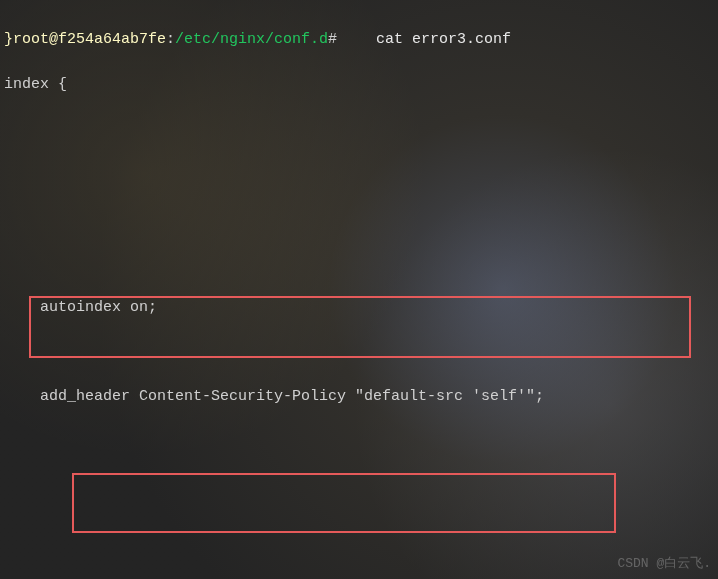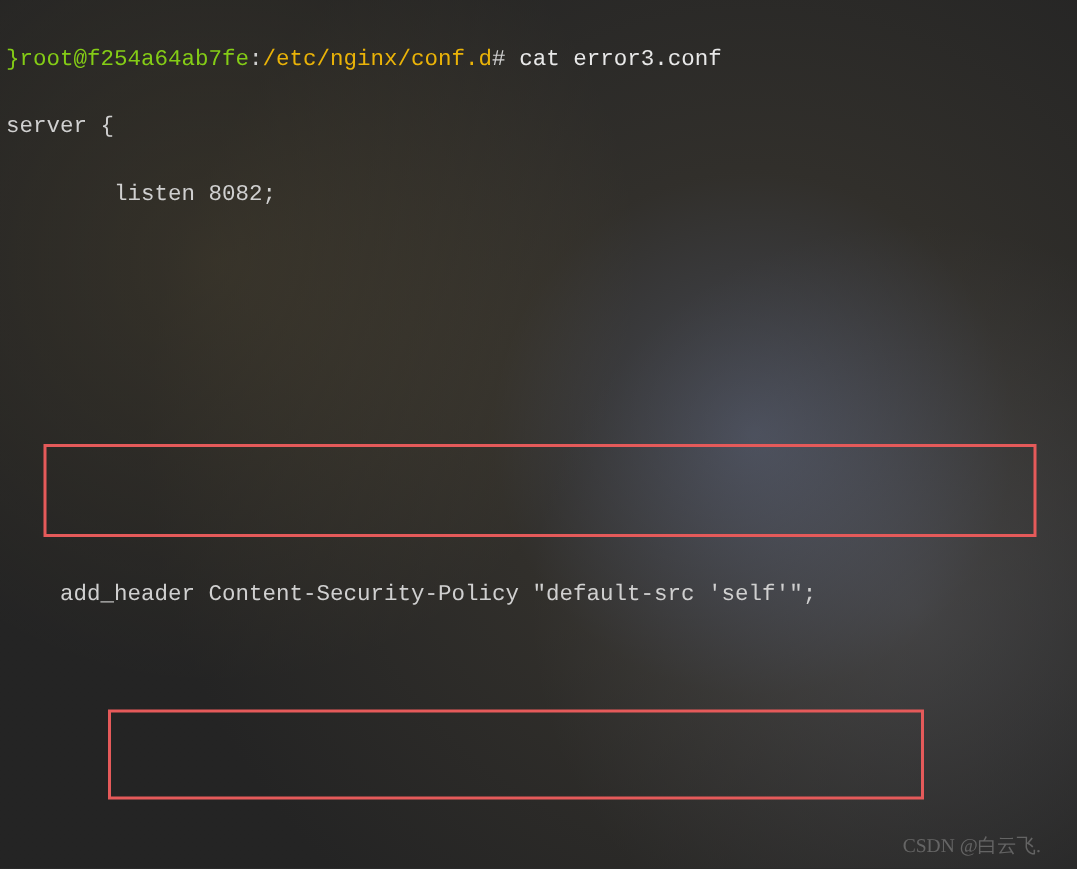--- a/index.html
+++ b/index.html
@@ -29,27 +29,28 @@
                   radial-gradient(circle at 85% 70%, rgba(140,150,180,0.3) 0%, transparent 35%);
       z-index: 0;
     }
     .terminal {
       position: relative;
       z-index: 1;
       padding: 6px 4px;
       white-space: pre;
     }
     .prompt-user {
-      color: #84cc16;
+      color: #fef9c3;
     }
     .prompt-path {
-      color: #eab308;
+      color: #22c55e;
     }
     .command {
       color: #e8e8e8;
+      margin-left: 30px;
     }
     .line {
       display: block;
       min-height: 22px;
     }
     .highlight-box-1 {
       position: absolute;
       border: 2px solid #e55a5a;
       left: 29px;
       top: 296px;
@@ -63,41 +64,41 @@
       border: 2px solid #e55a5a;
       left: 72px;
       top: 473px;
       width: 544px;
       height: 60px;
       z-index: 2;
       pointer-events: none;
     }
     .watermark {
       position: absolute;
-      right: 24px;
+      right: 7px;
       bottom: 6px;
       color: rgba(200,200,200,0.35);
       font-size: 13px;
-      font-family: Liberation Serif, serif;
+      font-family: Liberation Mono, monospace;
       z-index: 3;
     }
   </style>
 </head>
 <body>
 
 <div class="bg-overlay"></div>
 
 <div class="terminal">
 <span class="line"><span class="prompt-user">}root@f254a64ab7fe</span><span>:</span><span class="prompt-path">/etc/nginx/conf.d</span><span># </span><span class="command">cat error3.conf</span></span>
-<span class="line">server {</span>
-<span class="line">        listen 8082;</span>
+<span class="line">index {</span>
 <span class="line"></span>
 <span class="line"></span>
 <span class="line"></span>
 <span class="line"></span>
+<span class="line">    autoindex on;</span>
 <span class="line"></span>
 <span class="line">    add_header Content-Security-Policy "default-src 'self'";</span>
 
 
 
 
 
 
 
 

